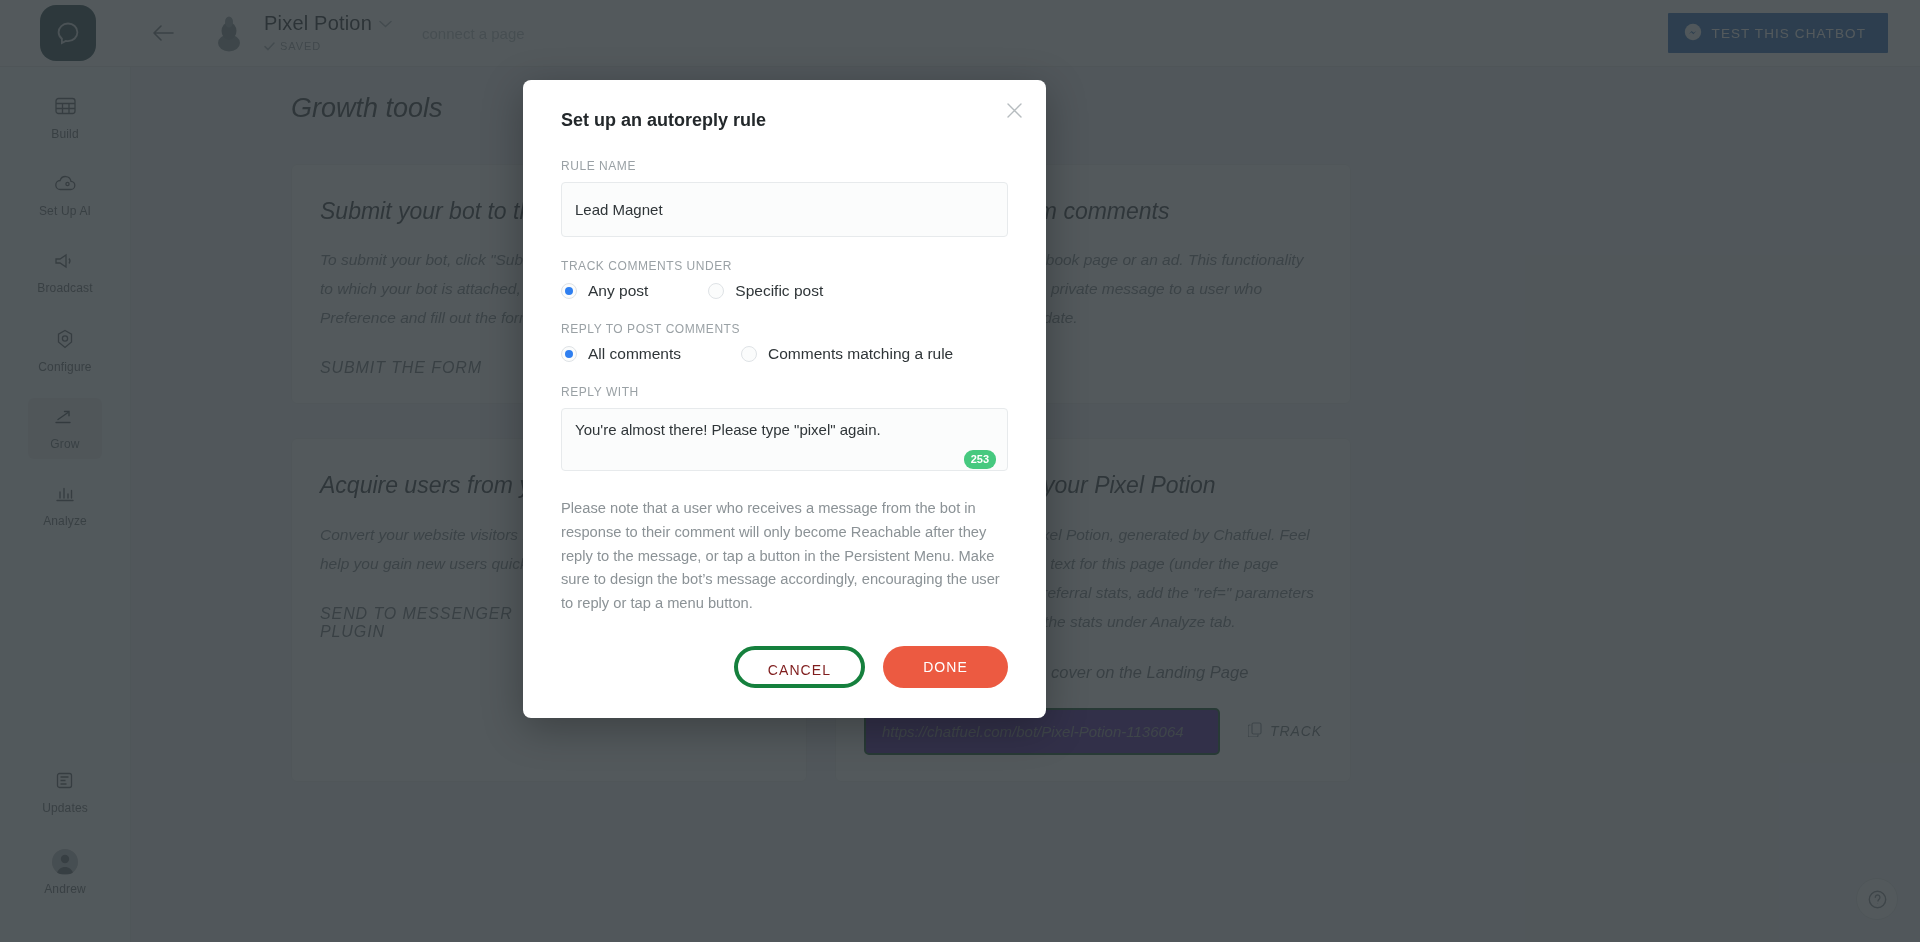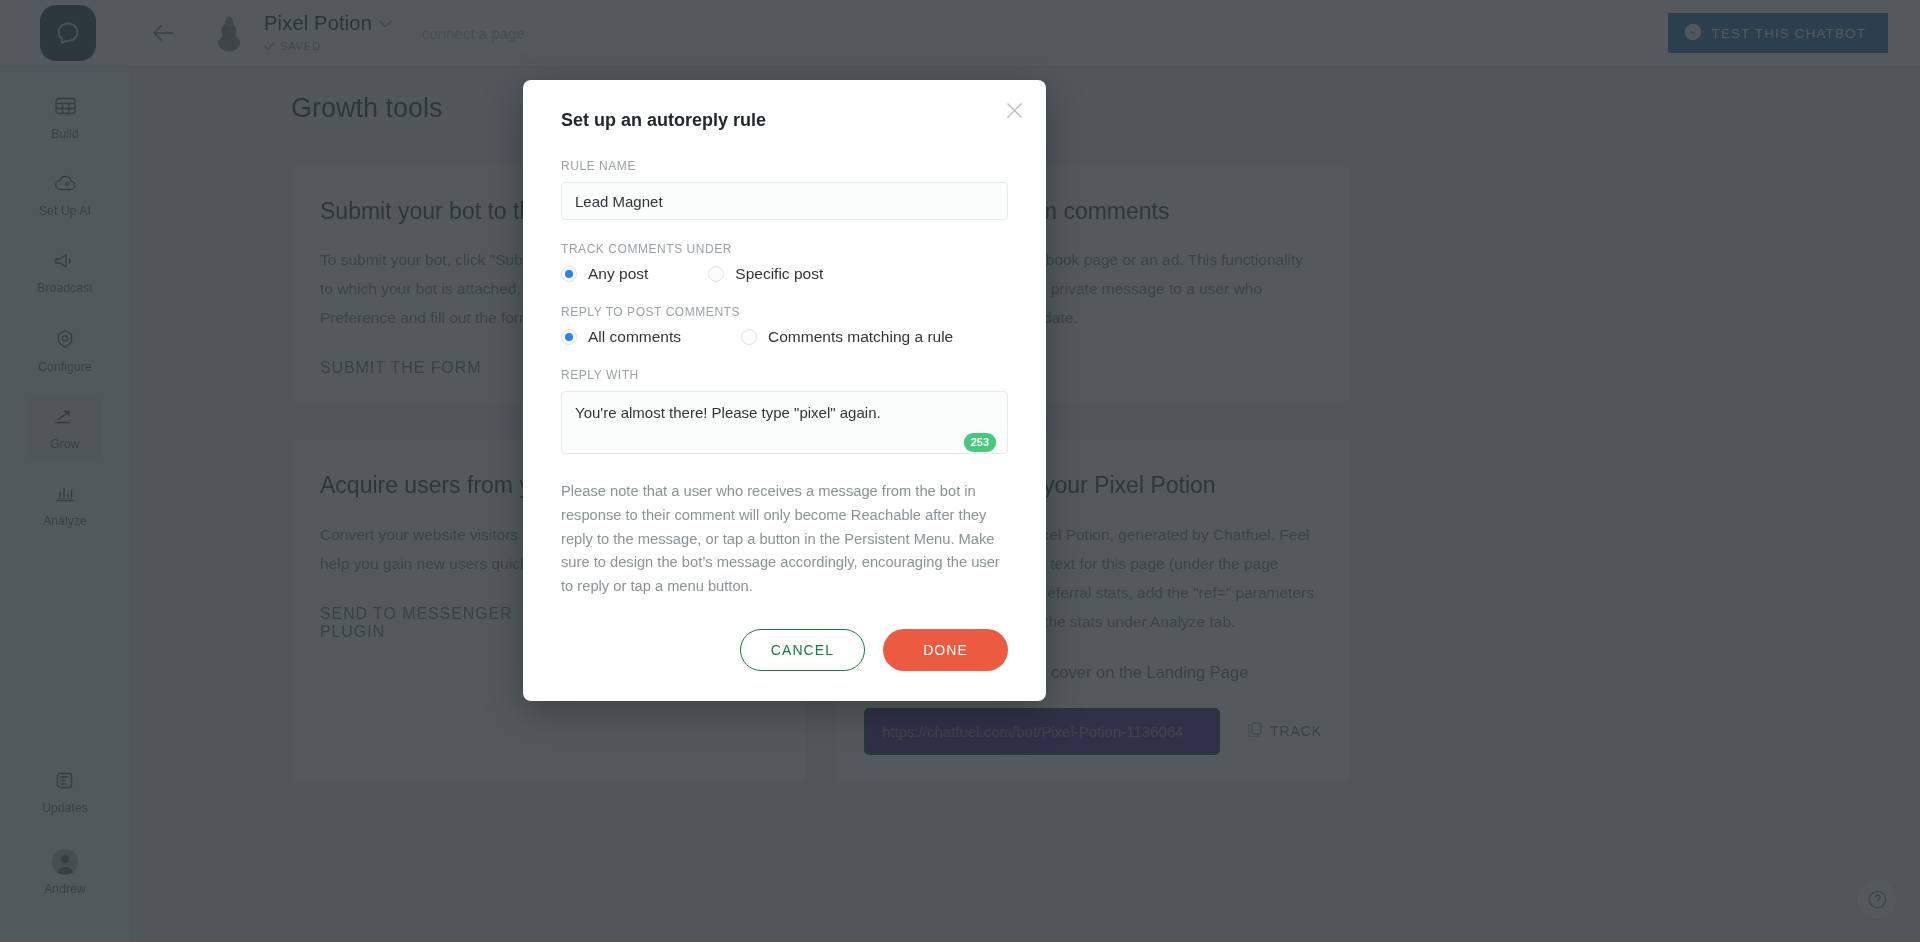--- a/index.html
+++ b/index.html
@@ -61,21 +61,21 @@
   .nav-item.active { background: #eceeef; }
   .nav-ico { color: #5d656a; display: block; }
   .nav-label { font-size: 12px; color: #6b7377; letter-spacing: .15px; }
   .nav-spacer { flex: 1 1 auto; }
   .nav-bottom { padding-bottom: 22px; display: flex; flex-direction: column; align-items: center; }
   .user-av {
     width: 26px; height: 26px; border-radius: 50%; background: #c6ccd0;
     display: flex; align-items: flex-end; justify-content: center; overflow: hidden;
   }
 
-  .content { position: absolute; left: 131px; top: 67px; width: 1789px; height: 875px; padding: 26px 0 0 160px; }
+  .content { position: absolute; left: 131px; top: 67px; width: 1789px; height: 875px; padding: 26px 0 0 160px; font-style: italic; }
   .page-title { font-size: 27px; color: #3b4145; font-weight: 400; margin-bottom: 40px; }
   .cards-row { display: flex; gap: 28px; }
   .card {
     background: #ffffff; border-radius: 6px; padding: 30px 28px 26px;
     border: 1px solid #eceeef;
   }
   .card-a { width: 516px; }
   .card-b { width: 516px; }
   .card-title { font-size: 23px; color: #3b4145; line-height: 1.45; font-weight: 400; margin-bottom: 18px; }
   .card-body { font-size: 15.5px; color: #7d858a; line-height: 1.87; margin-bottom: 26px; }
@@ -117,21 +117,21 @@
     position: absolute; right: 18px; top: 16px; width: 28px; height: 28px;
     display: flex; align-items: center; justify-content: center;
     color: #b6bcbf; cursor: pointer;
   }
   .modal-title { font-size: 18px; font-weight: 700; color: #23282b; margin-bottom: 28px; }
   .field-label {
     font-size: 12px; color: #9aa1a5; letter-spacing: .55px; margin-bottom: 9px;
     text-transform: uppercase;
   }
   .text-input {
-    width: 100%; height: 38px; border: 1px solid #e7eaec; border-radius: 4px;
+    width: 100%; height: 55px; border: 1px solid #e7eaec; border-radius: 4px;
     background: #fbfcfc; padding: 15px 13px; font-size: 15px; color: #2f3538;
     font-family: "Liberation Sans", sans-serif; outline: none;
   }
   .group { margin-bottom: 22px; }
   .radio-row { display: flex; align-items: center; gap: 14px; }
   .radio-opt { display: flex; align-items: center; gap: 11px; cursor: pointer; }
   .radio-opt + .radio-opt { margin-left: 46px; }
   .radio {
     width: 16px; height: 16px; border-radius: 50%; flex: 0 0 auto;
     border: 1px solid #dfe3e6; background: #fbfcfc;
@@ -152,21 +152,21 @@
     position: absolute; right: 12px; bottom: 6px;
     background: #46c97f; color: #fff; font-size: 11px; font-weight: 700;
     border-radius: 9px; padding: 2px 7px; line-height: 1.35;
   }
   .note { font-size: 14.7px; color: #8b9296; line-height: 1.62; margin: 22px 0 30px; }
   .modal-actions { display: flex; justify-content: flex-end; gap: 18px; }
   .btn {
     height: 42px; border-radius: 21px; font-size: 14px; letter-spacing: 1.1px;
     cursor: pointer; font-family: "Liberation Sans", sans-serif; border: none;
   }
-  .btn-cancel { background: #ffffff; color: #15803d; border: 1px solid #15803d; padding: 12px 30px; }
+  .btn-cancel { background: #ffffff; color: #7f1d1d; border: 4px solid #15803d; padding: 12px 30px; }
   .btn-done { background: #ec5a41; color: #ffffff; padding: 0 40px; }
 </style>
 </head>
 <body>
 
 <div id="app">
 
   <div class="bg-layer">
 
     <div class="topbar">

